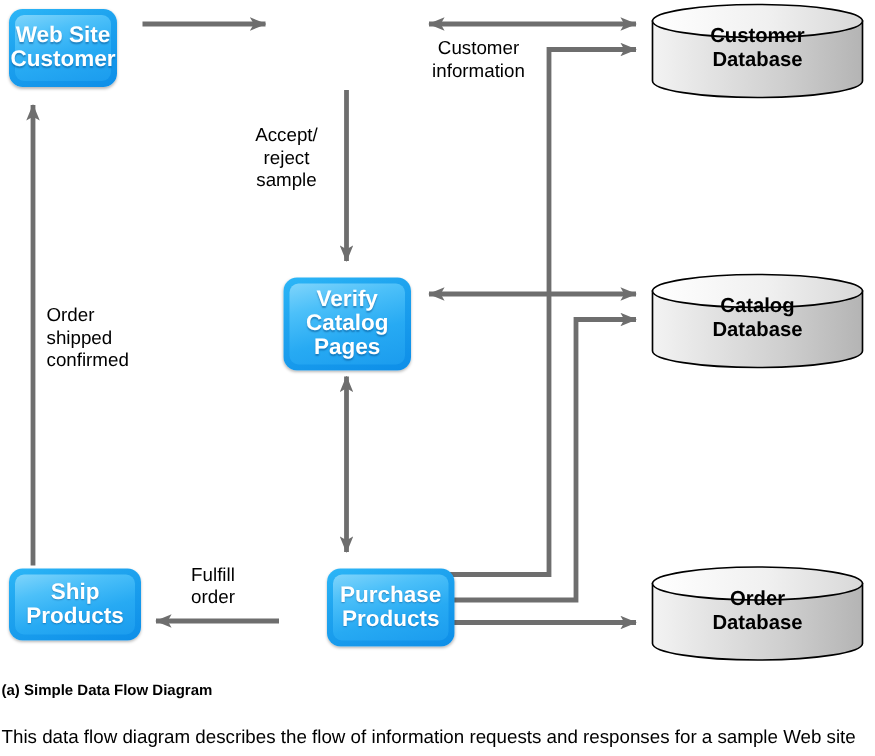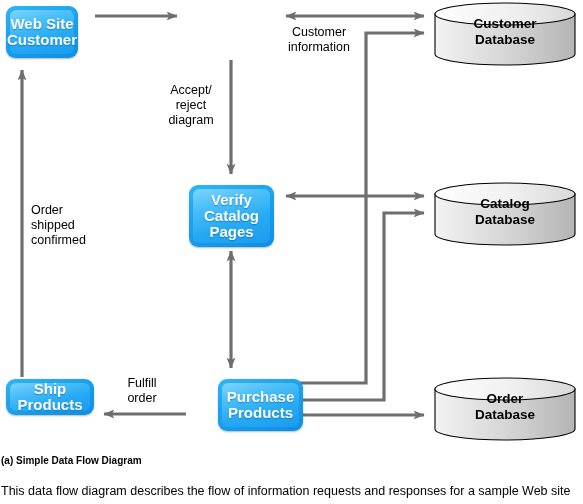--- a/index.html
+++ b/index.html
@@ -172,21 +172,21 @@
 
 
   <div class="process" style="left:189px; top:185px; width:85px; height:62px;">
     <div class="inner">
       <span>Verify</span>
       <span>Catalog</span>
       <span>Pages</span>
     </div>
   </div>
 
-  <div class="process" style="left:6px; top:379px; width:88px; height:36px;">
+  <div class="process" style="left:6px; top:379px; width:88px; height:48px;">
     <div class="inner">
       <span>Ship</span>
       <span>Products</span>
     </div>
   </div>
 
   <div class="process" style="left:189px; top:379px; width:85px; height:52px;margin-left:29px;">
     <div class="inner">
       <span>Purchase</span>
       <span>Products</span>
@@ -210,21 +210,21 @@
 
 
   <div class="flow-label center" style="left:278px; top:25px; width:82px;">
     <div>Customer</div>
     <div>information</div>
   </div>
 
   <div class="flow-label center" style="left:160px; top:83px; width:62px;">
     <div>Accept/</div>
     <div>reject</div>
-    <div>diagram</div>
+    <div>sample</div>
   </div>
 
   <div class="flow-label" style="left:31px; top:203px;">
     <div>Order</div>
     <div>shipped</div>
     <div>confirmed</div>
   </div>
 
   <div class="flow-label center" style="left:110px; top:376px; width:64px;">
     <div>Fulfill</div>

